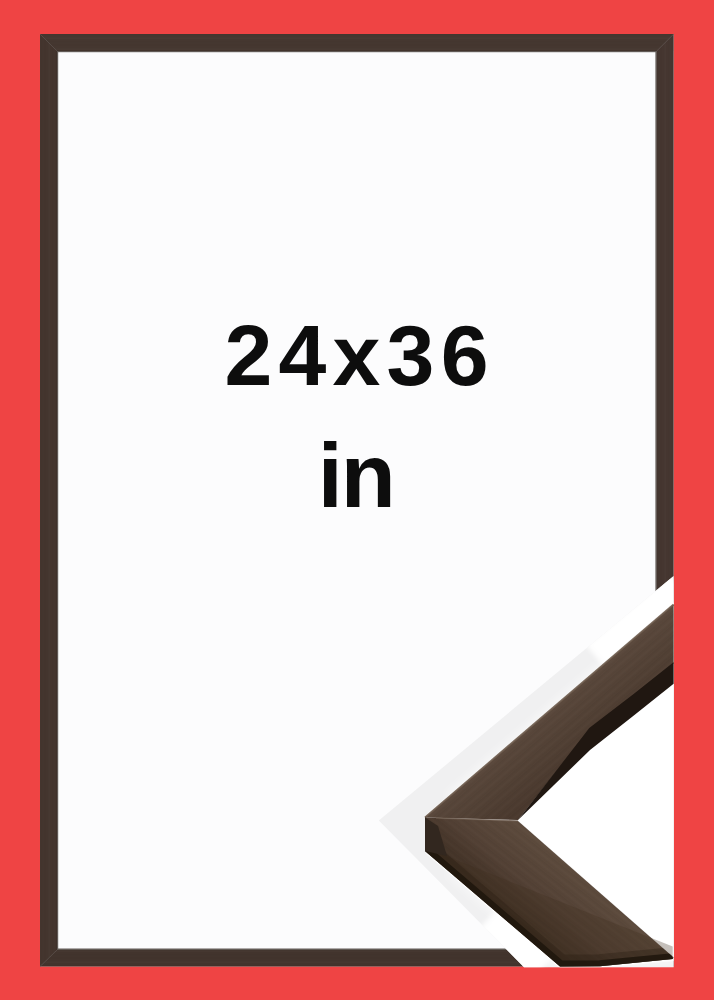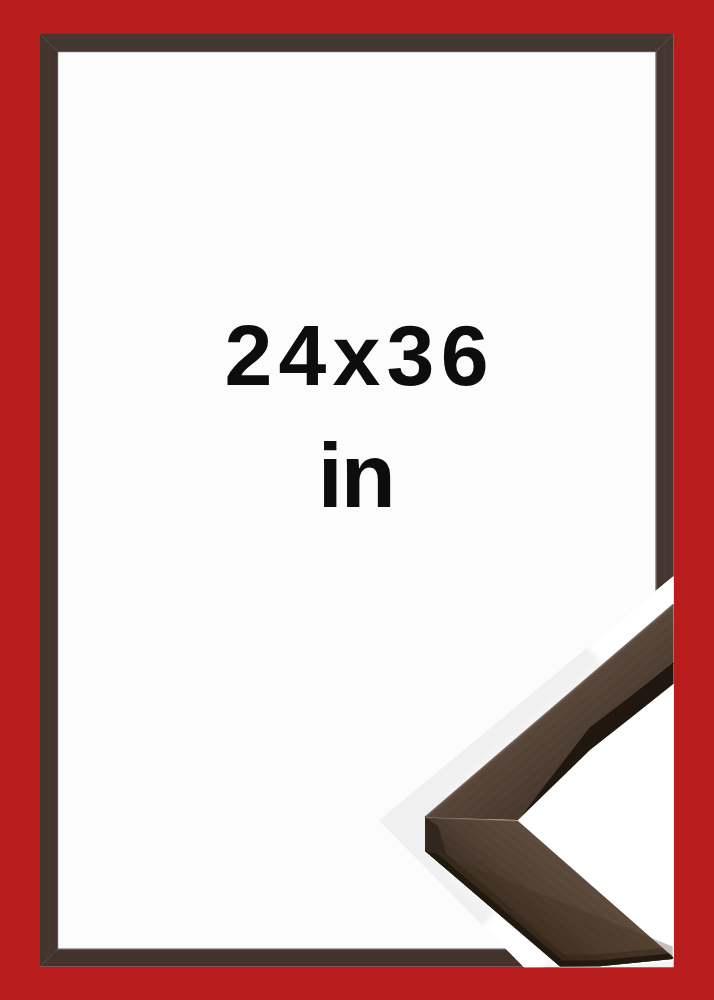--- a/index.html
+++ b/index.html
@@ -1,16 +1,16 @@
 <!DOCTYPE html>
 <html><head>
 <meta charset="utf-8">
 <style>
   html,body{margin:0;padding:0;}
-  .page{position:relative;width:714px;height:1000px;background:#b91c1c;overflow:hidden;
+  .page{position:relative;width:714px;height:1000px;background:#ef4444;overflow:hidden;
         font-family:"Liberation Sans", sans-serif;}
   svg{position:absolute;left:0;top:0;}
 </style>
 </head>
 <body>
 <div class="page">
 <svg width="714" height="1000" viewBox="0 0 714 1000">
   <defs>
 
     <pattern id="grainH" width="11" height="17" patternUnits="userSpaceOnUse">

